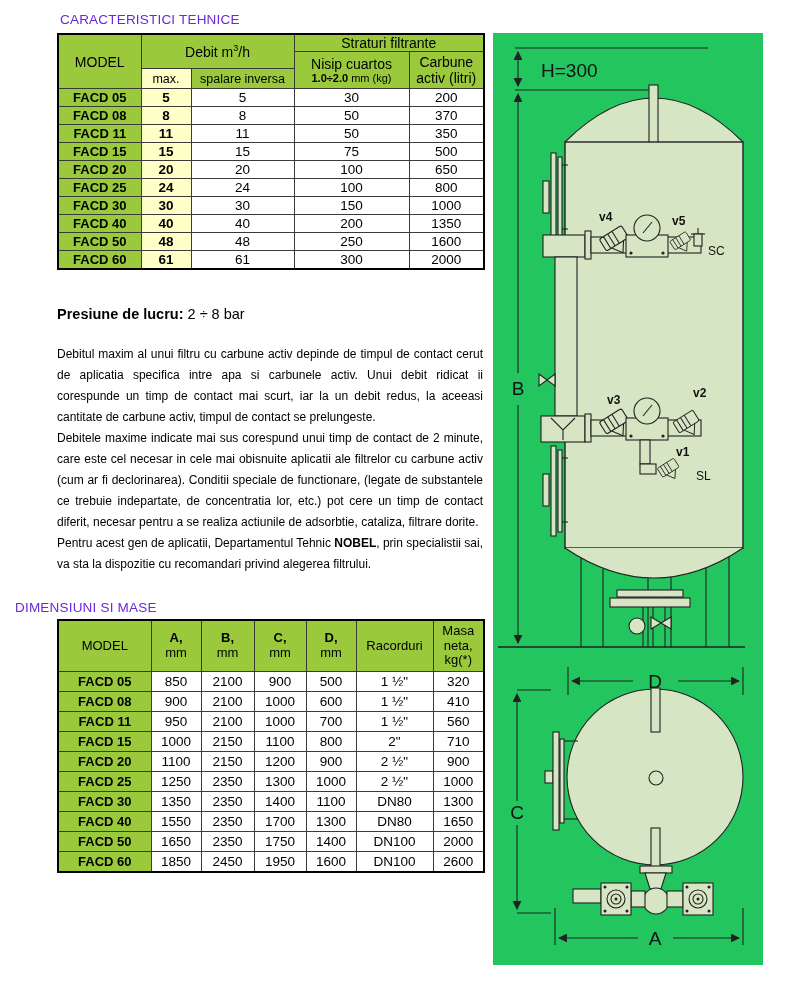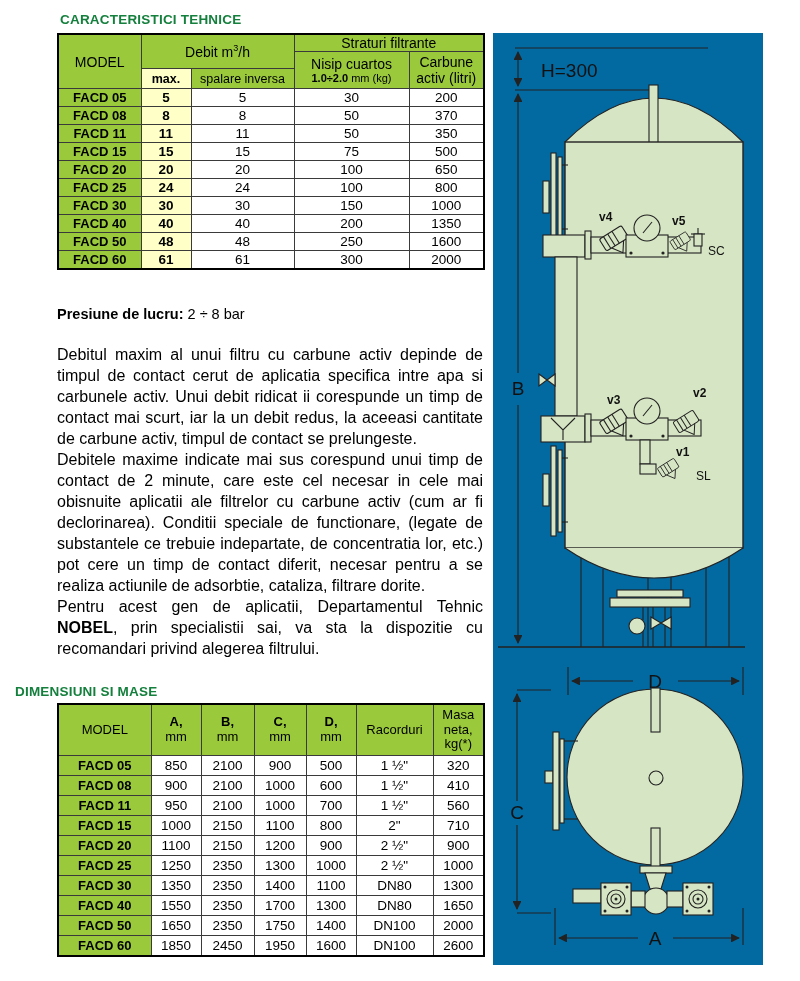--- a/index.html
+++ b/index.html
@@ -1,20 +1,20 @@
 <!DOCTYPE html>
 <html><head>
 <meta charset="utf-8">
 <style>
   html,body{margin:0;padding:0;background:#fff;}
   #page{position:relative;width:800px;height:981px;background:#fff;overflow:hidden;
         font-family:"Liberation Sans",sans-serif;color:#000;}
   
   #leftcol{position:absolute;left:57px;top:12px;width:426px;}
-  .sec-title{font-size:13.5px;font-weight:bold;color:#15803d;letter-spacing:.2px;padding-left:3px;}
+  .sec-title{font-size:13.5px;font-weight:normal;color:#6d28d9;letter-spacing:.2px;padding-left:3px;}
   
   table{border-collapse:collapse;table-layout:fixed;width:426px;}
   table.t1{margin-top:6px;}
   table.t2{margin-top:4px;}
   th,td{border:1px solid #3a3a3a;text-align:center;vertical-align:middle;padding:0;overflow:hidden;}
   table{border:2px solid #000;}
   th{font-weight:normal;}
   .grn{background:#9aca3c;}
   .yel{background:#ffffc8;}
   .t1 thead th{font-size:14px;}
@@ -25,25 +25,25 @@
   .t1 .r1{height:17px;} .t1 .r2{height:17px;} .t1 .r3{height:20px;}
   .nis2{font-size:11px;}
   .t2 thead th{font-size:13px;height:50px;line-height:1.15;}
   .t2 td{height:19px;font-size:13.5px;}
   sup{font-size:9px;}
   
   .specs{margin-top:15px;font-size:14.5px;}
   .specs div{margin-bottom:11px;margin-top:36px;}
   .specs b{font-weight:bold;}
   
-  .para{margin-top:22px;font-size:16px;line-height:21px;text-align:justify;}
+  .para{margin-top:22px;font-size:12px;line-height:21px;text-align:justify;}
   .para p{margin:0;}
   .title2{margin-top:25px;position:relative;left:-45px;}
   
-  #panel{position:absolute;left:493px;top:33px;width:270px;height:932px;background:#0369a1;}
+  #panel{position:absolute;left:493px;top:33px;width:270px;height:932px;background:#22c55e;}
   #panel svg{display:block;}
   svg text{font-family:"Liberation Sans",sans-serif;fill:#111;}
   .dimtxt{font-size:19px;}
   .vlabel{font-size:12px;font-weight:bold;}
   .slabel{font-size:12px;}
   .ln{stroke:#222;stroke-width:1.1;fill:none;}
   .fillg{fill:#d6e5c3;stroke:#222;stroke-width:1.1;}
   .thick{stroke-width:1.4;}
 </style>
 </head>
@@ -70,21 +70,21 @@
           <th class="grn" colspan="2">Straturi filtrante</th>
         </tr>
         <tr class="r2">
           <th class="grn" rowspan="2">
               <div>Nisip cuartos</div>
               <div class="nis2"><b>1.0÷2.0</b><span> mm (kg)</span></div>
             </th>
           <th class="grn" rowspan="2">Carbune activ (litri)</th>
         </tr>
         <tr class="r3">
-          <th class="yel small-h" style="font-weight:bold">max.</th>
+          <th class="yel small-h" style="font-weight:normal">max.</th>
           <th class="grn small-h">spalare inversa</th>
         </tr>
       </thead>
       <tbody>
         <tr>
             <td class="model grn">FACD 05</td>
             <td class="maxv yel">5</td>
             <td>5</td>
             <td>30</td>
             <td>200</td>

